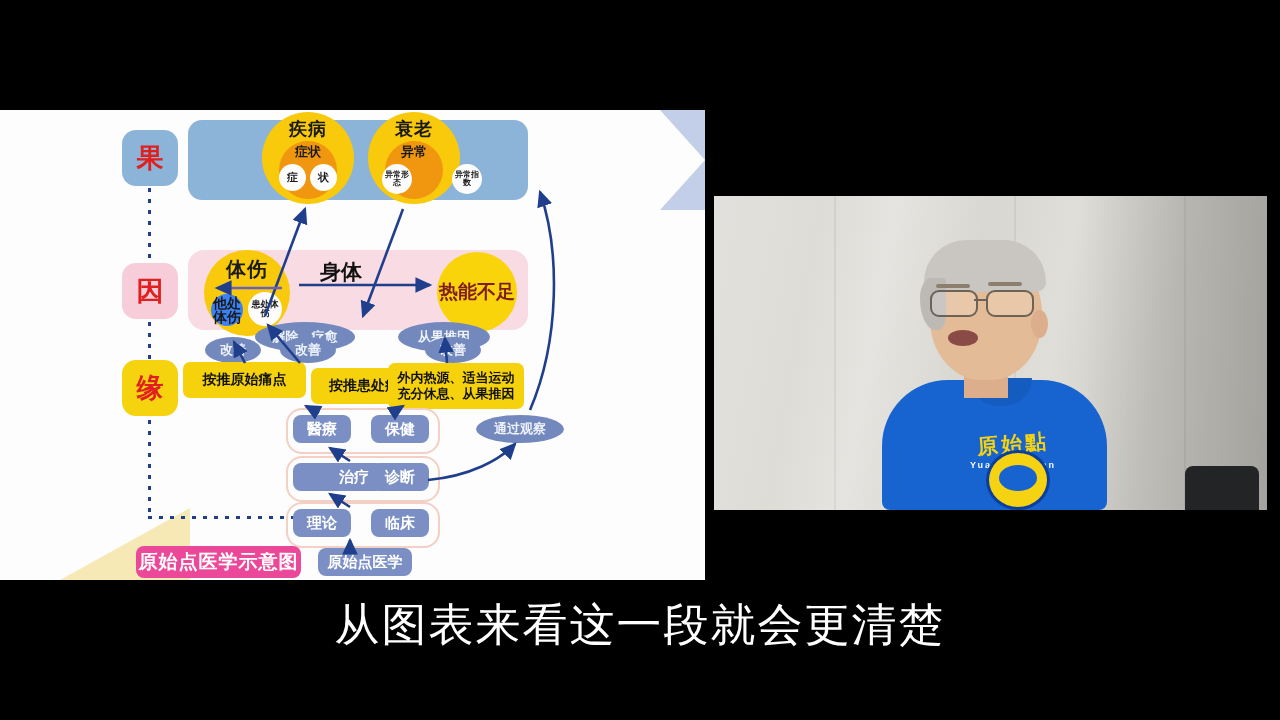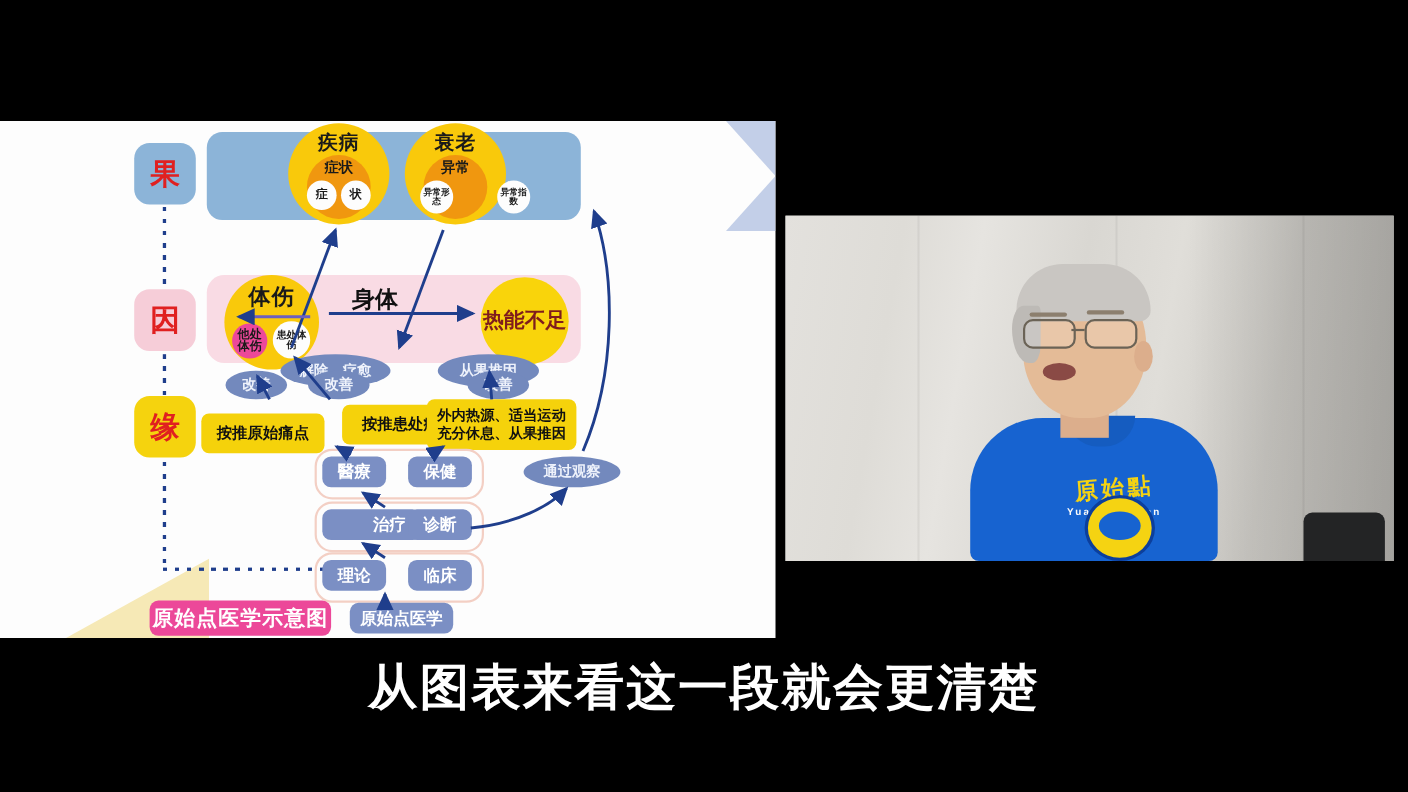--- a/index.html
+++ b/index.html
@@ -116,21 +116,21 @@
         color:#fafafa;font-size:9px;font-weight:bold;letter-spacing:2px;}
   .logo-badge{position:absolute;left:104px;bottom:0;width:58px;height:54px;
         border-radius:50%;background:#f5d312;border:3px solid #0c3f9c;}
   .logo-badge-in{position:absolute;left:10px;top:12px;width:38px;height:26px;
         border-radius:50%;background:#1763d0;}
   .chairback{position:absolute;right:8px;bottom:0;width:74px;height:44px;
         background:#232425;border-radius:8px 8px 0 0;}
 
   
   #subtitle{position:absolute;left:0;top:595px;width:1280px;text-align:center;
-        color:#fff;font-size:45px;font-weight:bold;letter-spacing:2px;
+        color:#fff;font-size:45px;font-weight:normal;letter-spacing:2px;
         text-shadow:0 0 4px #000,2px 2px 4px #000;}
 </style>
 </head>
 <body>
 
 <div id="slide">
 
   <div class="corner-tri-tr"></div>
   <div class="corner-tri-bl"></div>
 
@@ -165,21 +165,21 @@
       <span class="lbl">异常</span>
     </div>
     <div class="c-small" style="left:14px;top:52px;width:30px;height:30px;font-size:8px;">异常形态</div>
     <div class="c-small" style="left:48px;top:52px;width:30px;height:30px;font-size:8px;margin-left:36px;">异常指数</div>
   </div>
 
   <div class="cgroup" style="left:204px;top:140px;width:86px;height:86px;">
     <div class="c-outer" style="left:0;top:0;width:86px;height:86px;">
       <span class="lbl" style="margin-top:6px;font-size:20px;">体伤</span>
     </div>
-    <div class="c-small" style="left:7px;top:44px;width:32px;height:32px;font-size:11px;background:#ec4899;">他处体伤</div>
+    <div class="c-small" style="left:7px;top:44px;width:32px;height:32px;font-size:14px;background:#3b82f6;">他处体伤</div>
     <div class="c-small" style="left:44px;top:42px;width:34px;height:34px;font-size:9px;background:#fdfdfd;">患处体伤</div>
   </div>
 
   <div class="ycircle" style="left:437px;top:142px;width:80px;height:80px;font-size:19px;">
     <span>热能不足</span>
   </div>
 
   <div class="ellip" style="left:255px;top:212px;width:100px;height:30px;">
     <span>解除、疗愈</span>
   </div>
@@ -192,21 +192,21 @@
   <div class="ellip" style="left:280px;top:227px;width:56px;height:26px;">
     <span>改善</span>
   </div>
   <div class="ellip" style="left:425px;top:227px;width:56px;height:26px;">
     <span>改善</span>
   </div>
   <div class="ellip" style="left:476px;top:305px;width:88px;height:28px;">
     <span>通过观察</span>
   </div>
 
-  <div class="ybar" style="left:183px;top:266px;width:112px;height:36px;">
+  <div class="ybar" style="left:183px;top:252px;width:123px;height:36px;">
     <span>按推原始痛点</span>
   </div>
   <div class="ybar" style="left:311px;top:258px;width:120px;height:36px;">
     <span>按推患处痛点</span>
   </div>
   <div class="ybar" style="left:388px;top:253px;width:136px;height:46px;white-space:pre-line;font-size:13px;">
     <span>外内热源、适当运动
 充分休息、从果推因</span>
   </div>
 

